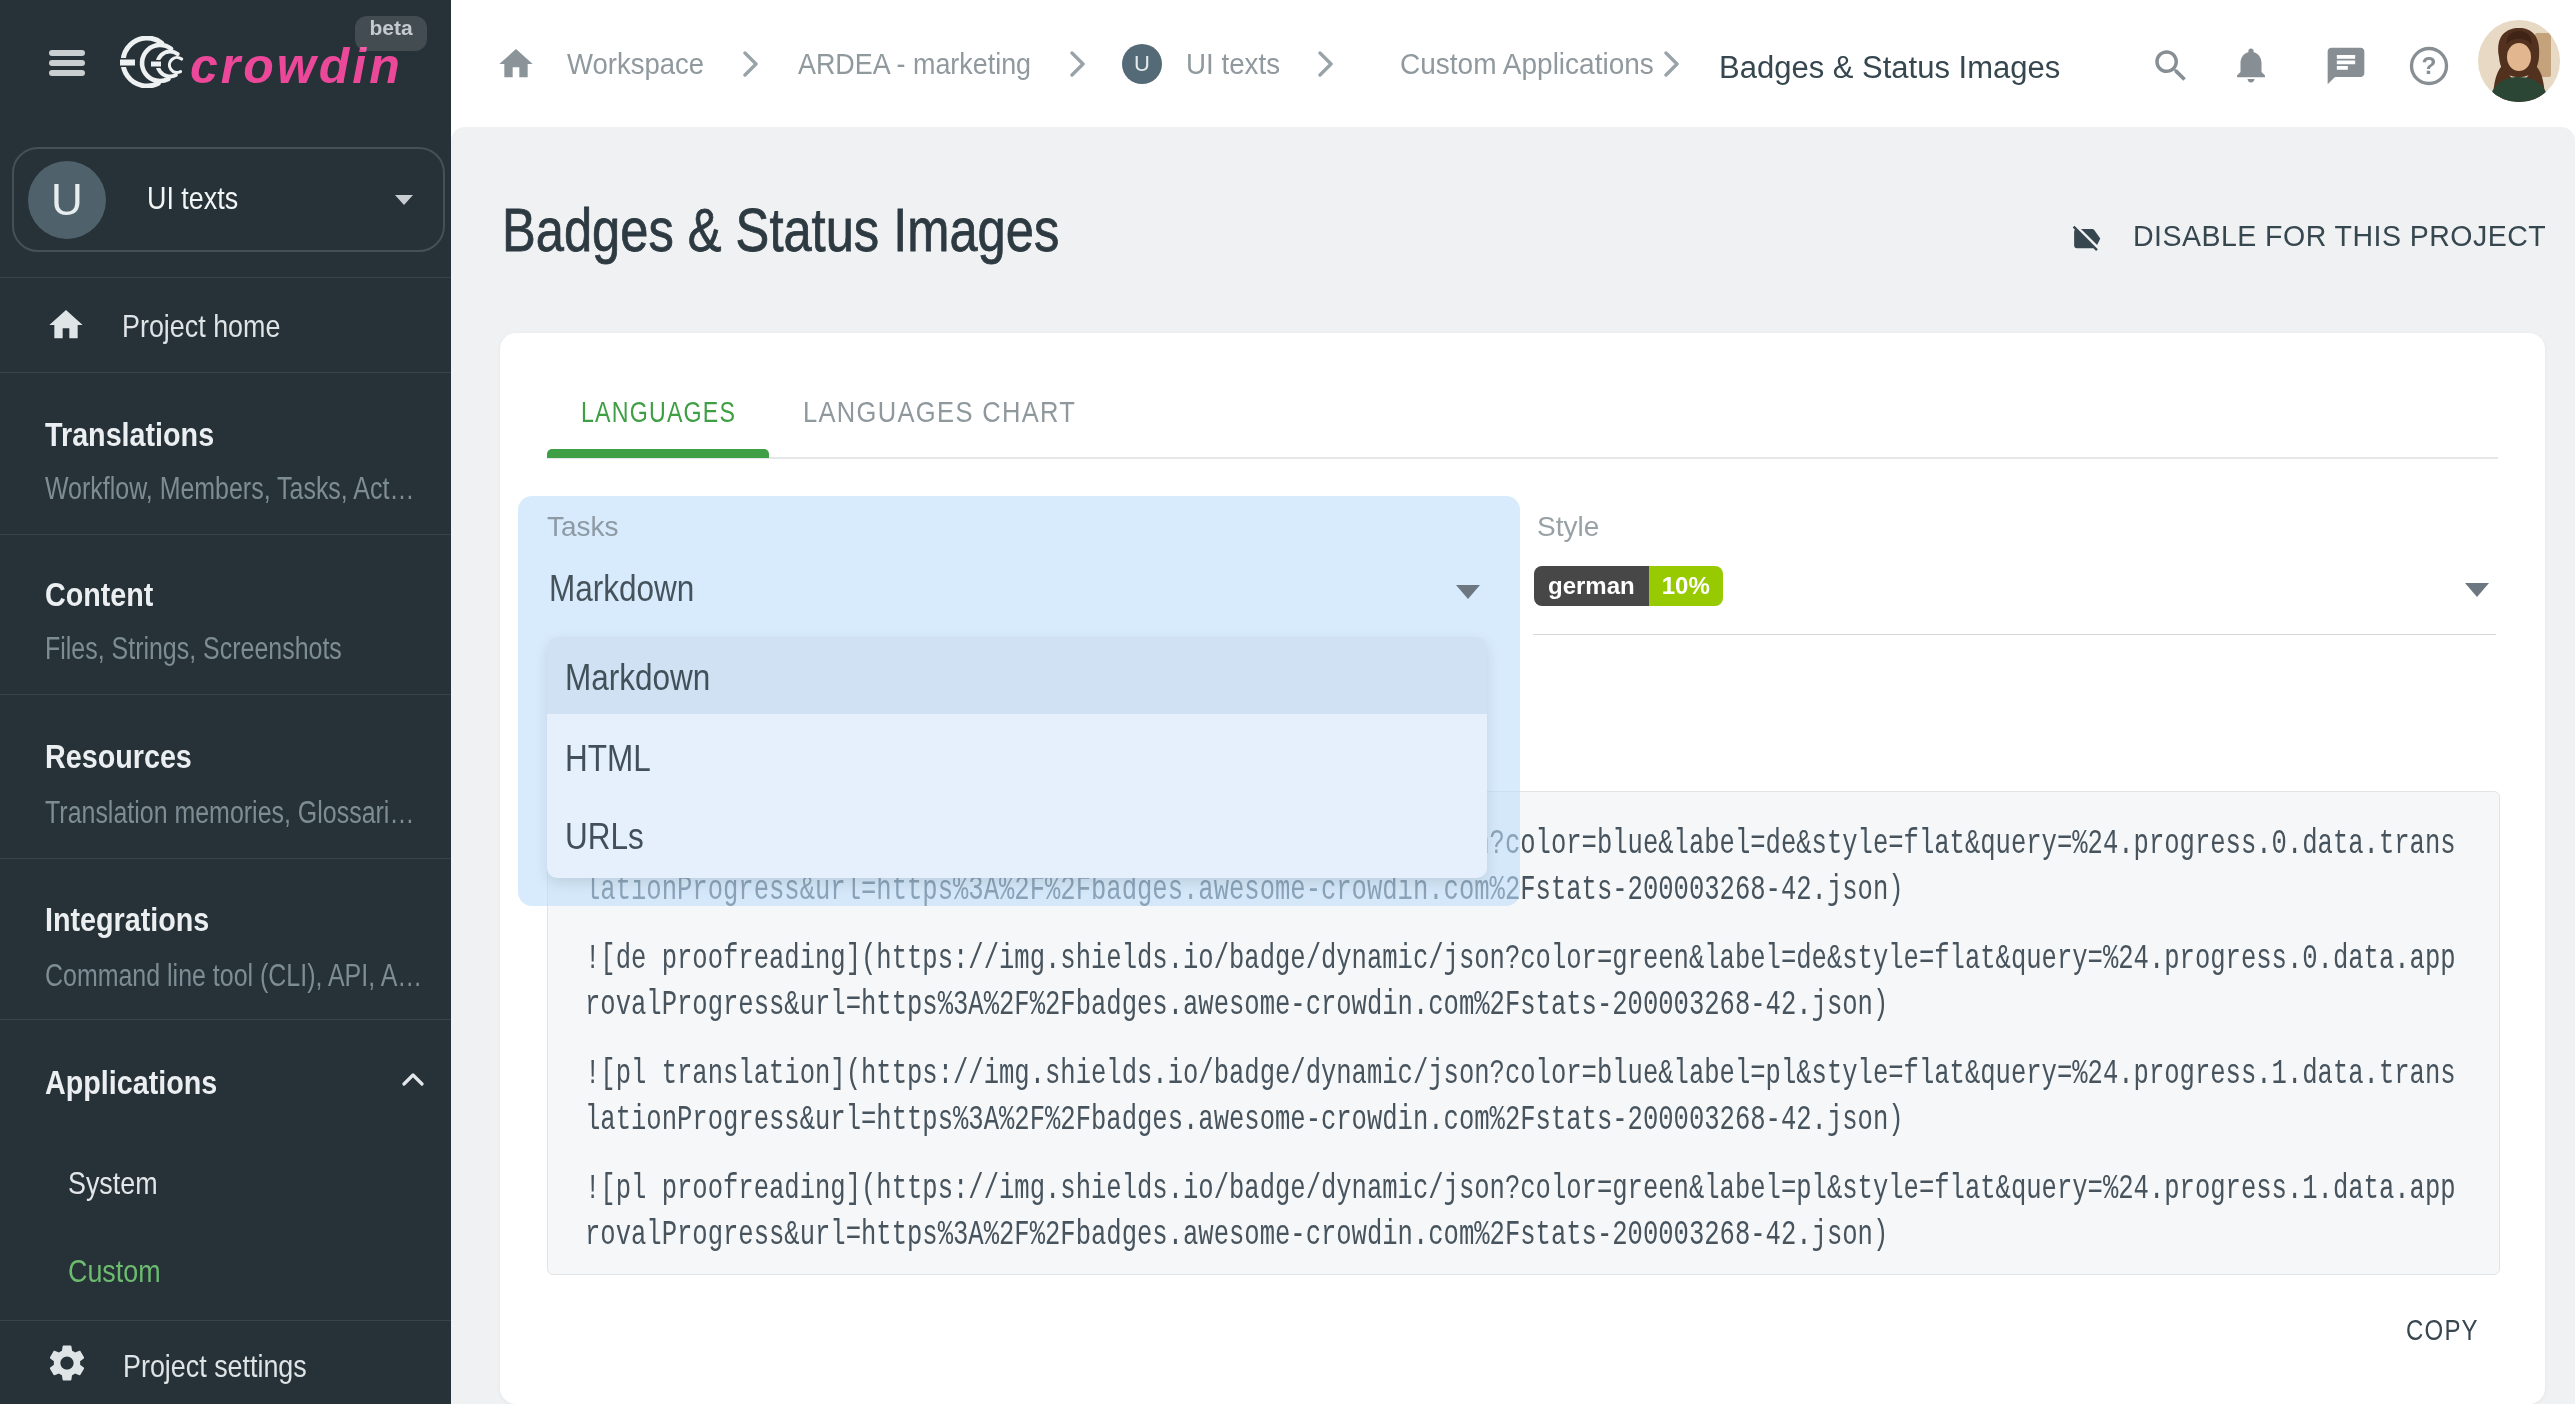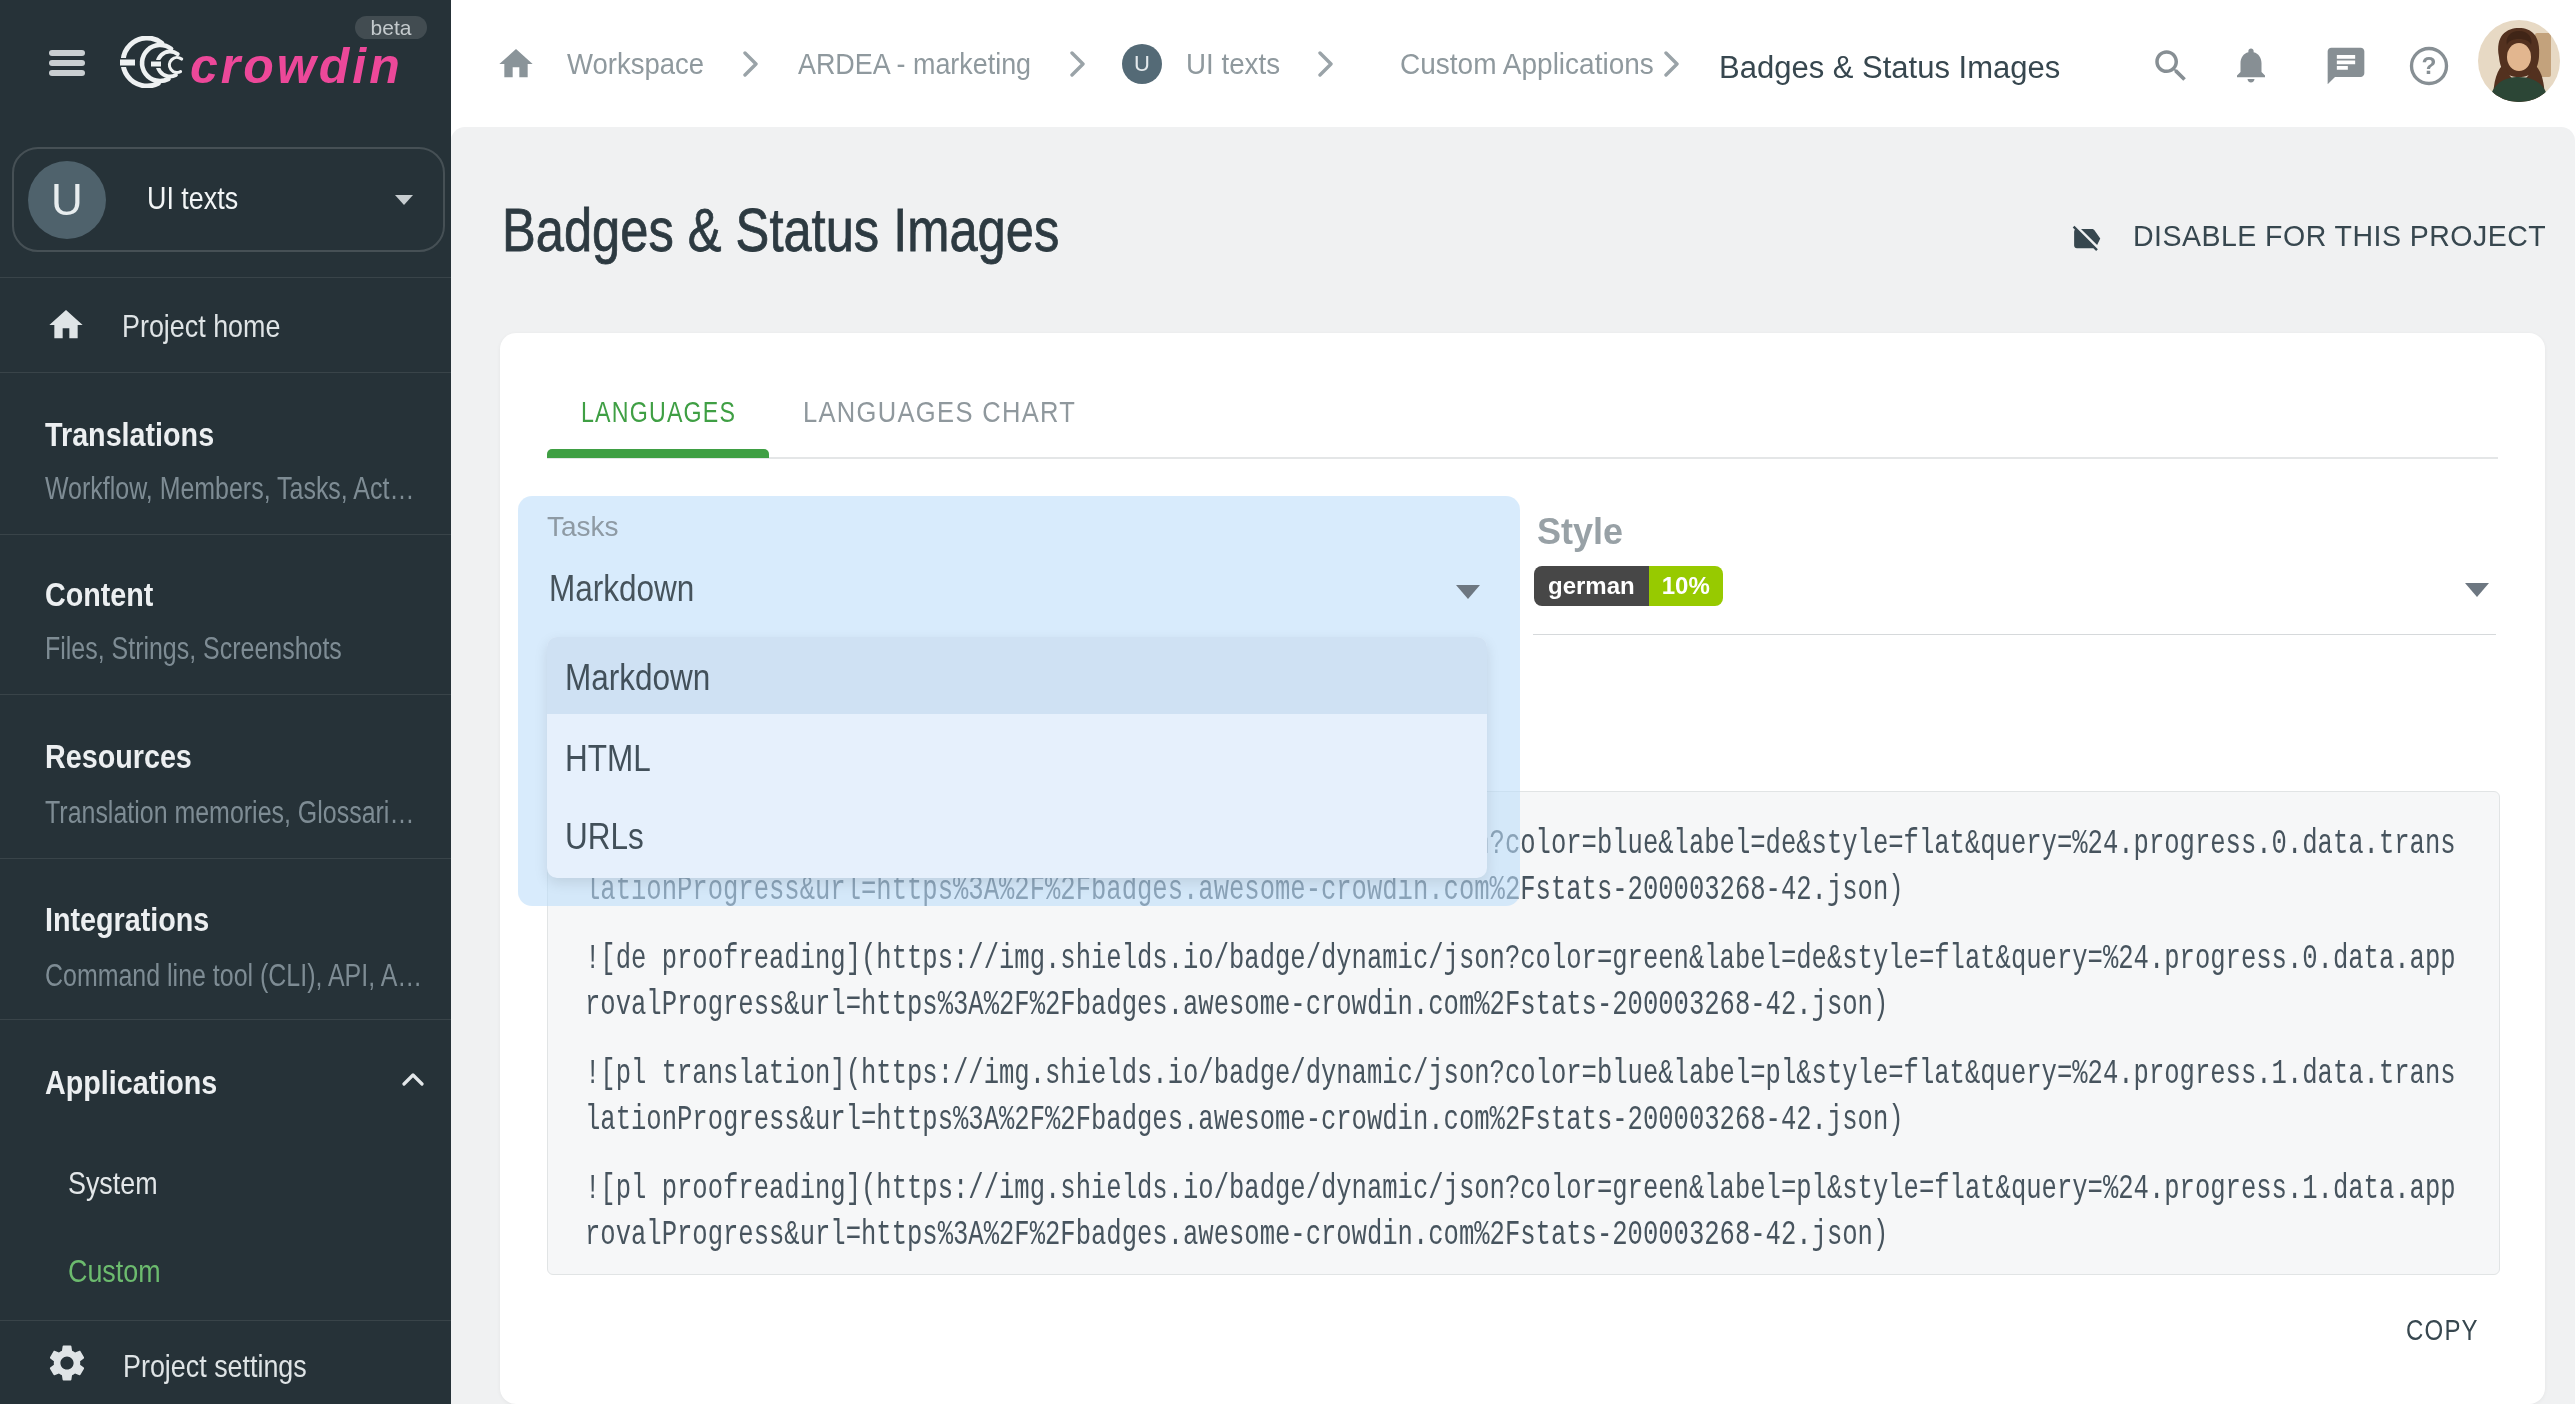--- a/index.html
+++ b/index.html
@@ -23,21 +23,21 @@
 
   
   #content { position:absolute; left:451px; top:127px; width:2124px; height:1277px; background:#f0f1f2; border-radius:14px 14px 0 0; }
   #h1 { position:absolute; left:502px; top:195px; font-size:61px; font-weight:500; color:#2d3a41; transform:scaleX(.83); transform-origin:left top; -webkit-text-stroke:0.8px #2d3a41; }
   #card { position:absolute; left:500px; top:333px; width:2045px; height:1071px; background:#fff; border-radius:16px; box-shadow:0 1px 4px rgba(0,0,0,0.05); }
 
   .tabtext { position:absolute; top:396px; font-size:29px; font-weight:500; letter-spacing:1.5px; transform-origin:left top; }
   #tab-underline { position:absolute; left:547px; top:449px; width:222px; height:9px; background:#3f9f44; border-radius:5px 5px 0 0; }
   #tab-border { position:absolute; left:547px; top:457px; width:1951px; height:2px; background:#e4e6e7; }
 
-  .fieldlabel { position:absolute; font-size:36px; color:#98a1a6;font-weight:bold; }
+  .fieldlabel { position:absolute; font-size:28px; color:#98a1a6; }
 
   
   #badge { position:absolute; left:1534px; top:566px; height:40px; border-radius:8px; overflow:hidden; font-weight:700; font-size:24px; color:#fff; white-space:nowrap; }
   #badge .l { display:inline-block; background:#474747; height:40px; line-height:40px; padding:0 14px; }
   #badge .r { display:inline-block; background:#97ca00; height:40px; line-height:40px; padding:0 13px; }
   #style-line { position:absolute; left:1533px; top:634px; width:963px; height:1px; background:#d6d9db; }
 
   
   #codebox { position:absolute; left:547px; top:791px; width:1953px; height:484px; background:#f6f7f8; border:1px solid #e1e4e5; border-radius:6px; }
   .codeline { position:absolute; left:585px; font-family:"Liberation Mono", monospace; font-size:35px; color:#47545e; white-space:nowrap; transform:scaleX(.73); transform-origin:left top; }
@@ -69,21 +69,21 @@
       <path d="M51.1 12.8 A18 18 0 1 0 48.5 42.9" stroke-width="4.6"></path>
       <path d="M57.7 18.1 A12.5 12.5 0 1 0 55.9 39.0" stroke-width="4.0"></path>
       <path d="M61.6 23.1 A7.5 7.5 0 1 0 60.5 35.6" stroke-width="3.2"></path>
     </g>
     <rect x="0" y="22" width="17" height="9" fill="#263238"></rect>
     <rect x="0" y="23.5" width="15" height="6" fill="#eef1f2"></rect>
     <rect x="30" y="24" width="12" height="8" fill="#263238"></rect>
     <rect x="31" y="25.5" width="10" height="5" fill="#eef1f2"></rect>
   </svg>
   <div class="abs" style="left:190px; top:37px; font-size:50px; font-weight:700; font-style:italic; letter-spacing:3px; color:#ec4899;">crowdin</div>
-  <div class="abs" style="left:355px; top:16px; width:72px; height:23px; background:rgba(255,255,255,0.13); border-radius:12px; text-align:center; line-height:23px; font-size:21px; color:#c4cacd;">beta</div>
+  <div class="abs" style="left:355px; top:16px; width:72px; height:35px; background:rgba(255,255,255,0.13); border-radius:12px; text-align:center; line-height:23px; font-size:21px; color:#c4cacd;font-weight:bold;">beta</div>
 
   <div class="abs" style="left:12px; top:147px; width:433px; height:105px; border:2px solid rgba(255,255,255,0.15); border-radius:26px;"></div>
   <div class="abs" style="left:28px; top:161px; width:78px; height:78px; border-radius:50%; background:#4f626c; text-align:center; line-height:78px; font-size:44px; color:#e8edef;">U</div>
   <div class="abs" style="left:147px; top:180px; font-size:32px; font-weight:500; color:#f2f5f6; transform:scaleX(.84); transform-origin:left top;">UI texts</div>
   <svg class="abs" style="left:394px; top:194px;" width="20" height="12" viewBox="0 0 20 12">
       <path d="M1 1 L10 11 L19 1 Z" fill="#c7cdd0"></path>
     </svg>
 
   <div class="sb-divider" style="top:277px;"></div>
 

